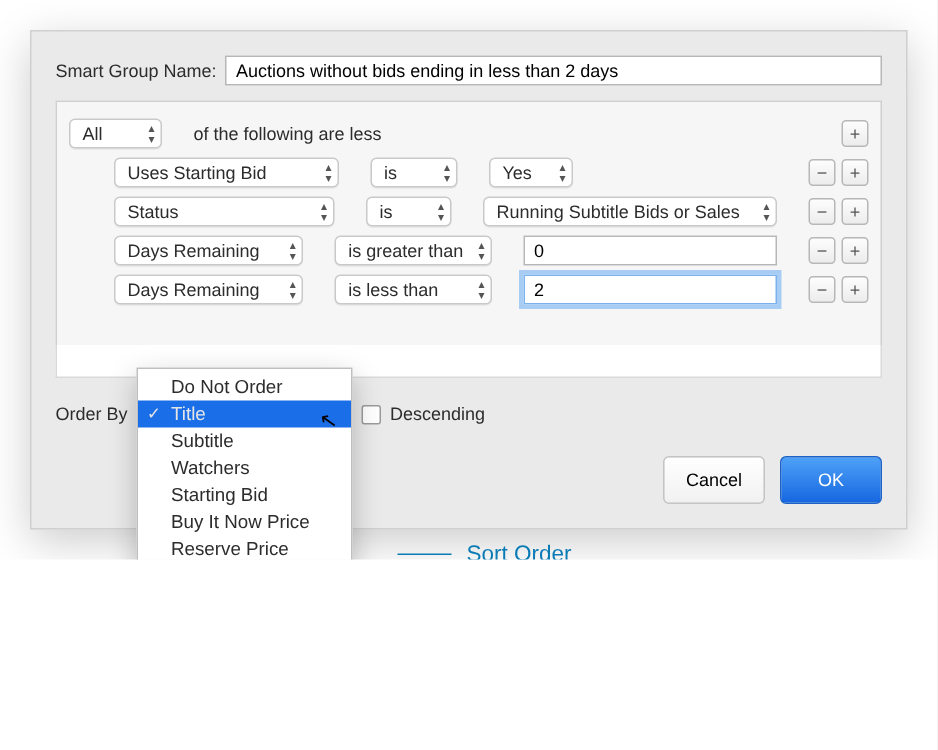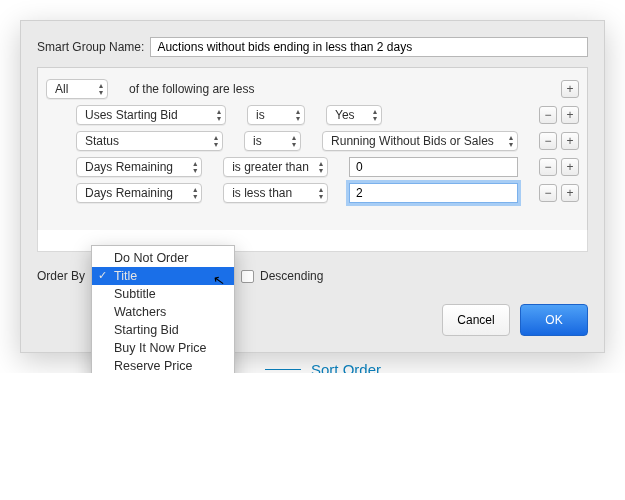--- a/index.html
+++ b/index.html
@@ -200,21 +200,21 @@
             </span>
           </span>
           <span class="select" style="width: 58px;">
             <span class="txt">is</span>
             <span class="stepper">
               <span>▴</span>
               <span>▾</span>
             </span>
           </span>
           <span class="select" style="width: 200px;">
-            <span class="txt">Running Without Bids or Sales</span>
+            <span class="txt">Running Subtitle Bids or Sales</span>
             <span class="stepper">
               <span>▴</span>
               <span>▾</span>
             </span>
           </span>
           <span class="btns-right">
             <span class="circle-btn">−</span>
             <span class="circle-btn">+</span>
           </span>
         </div>

